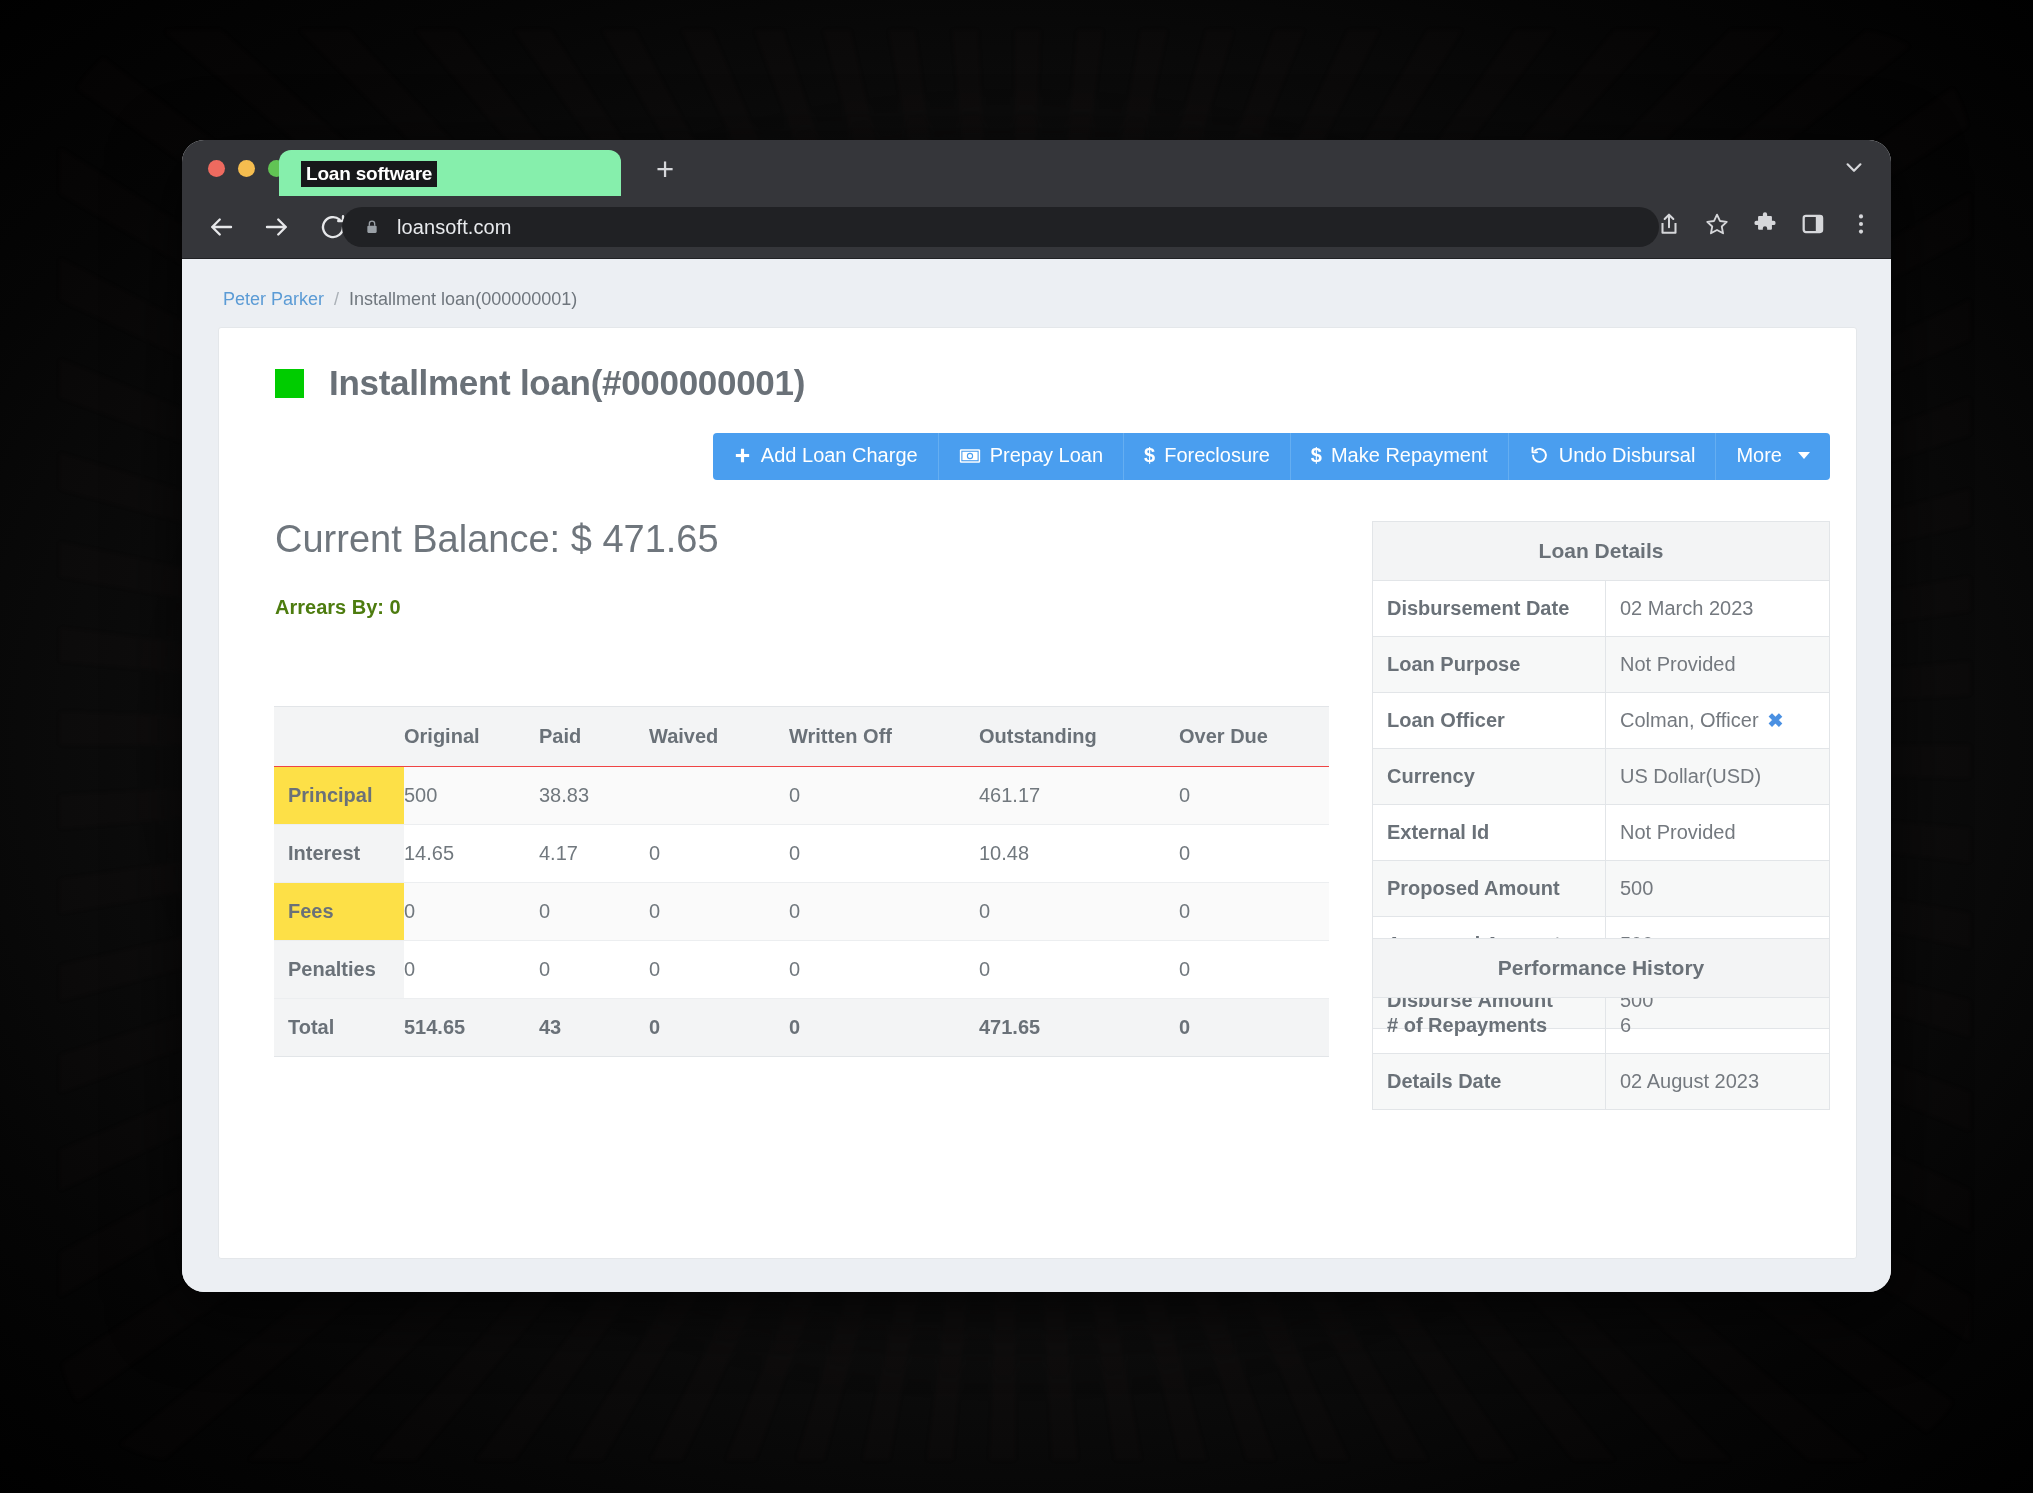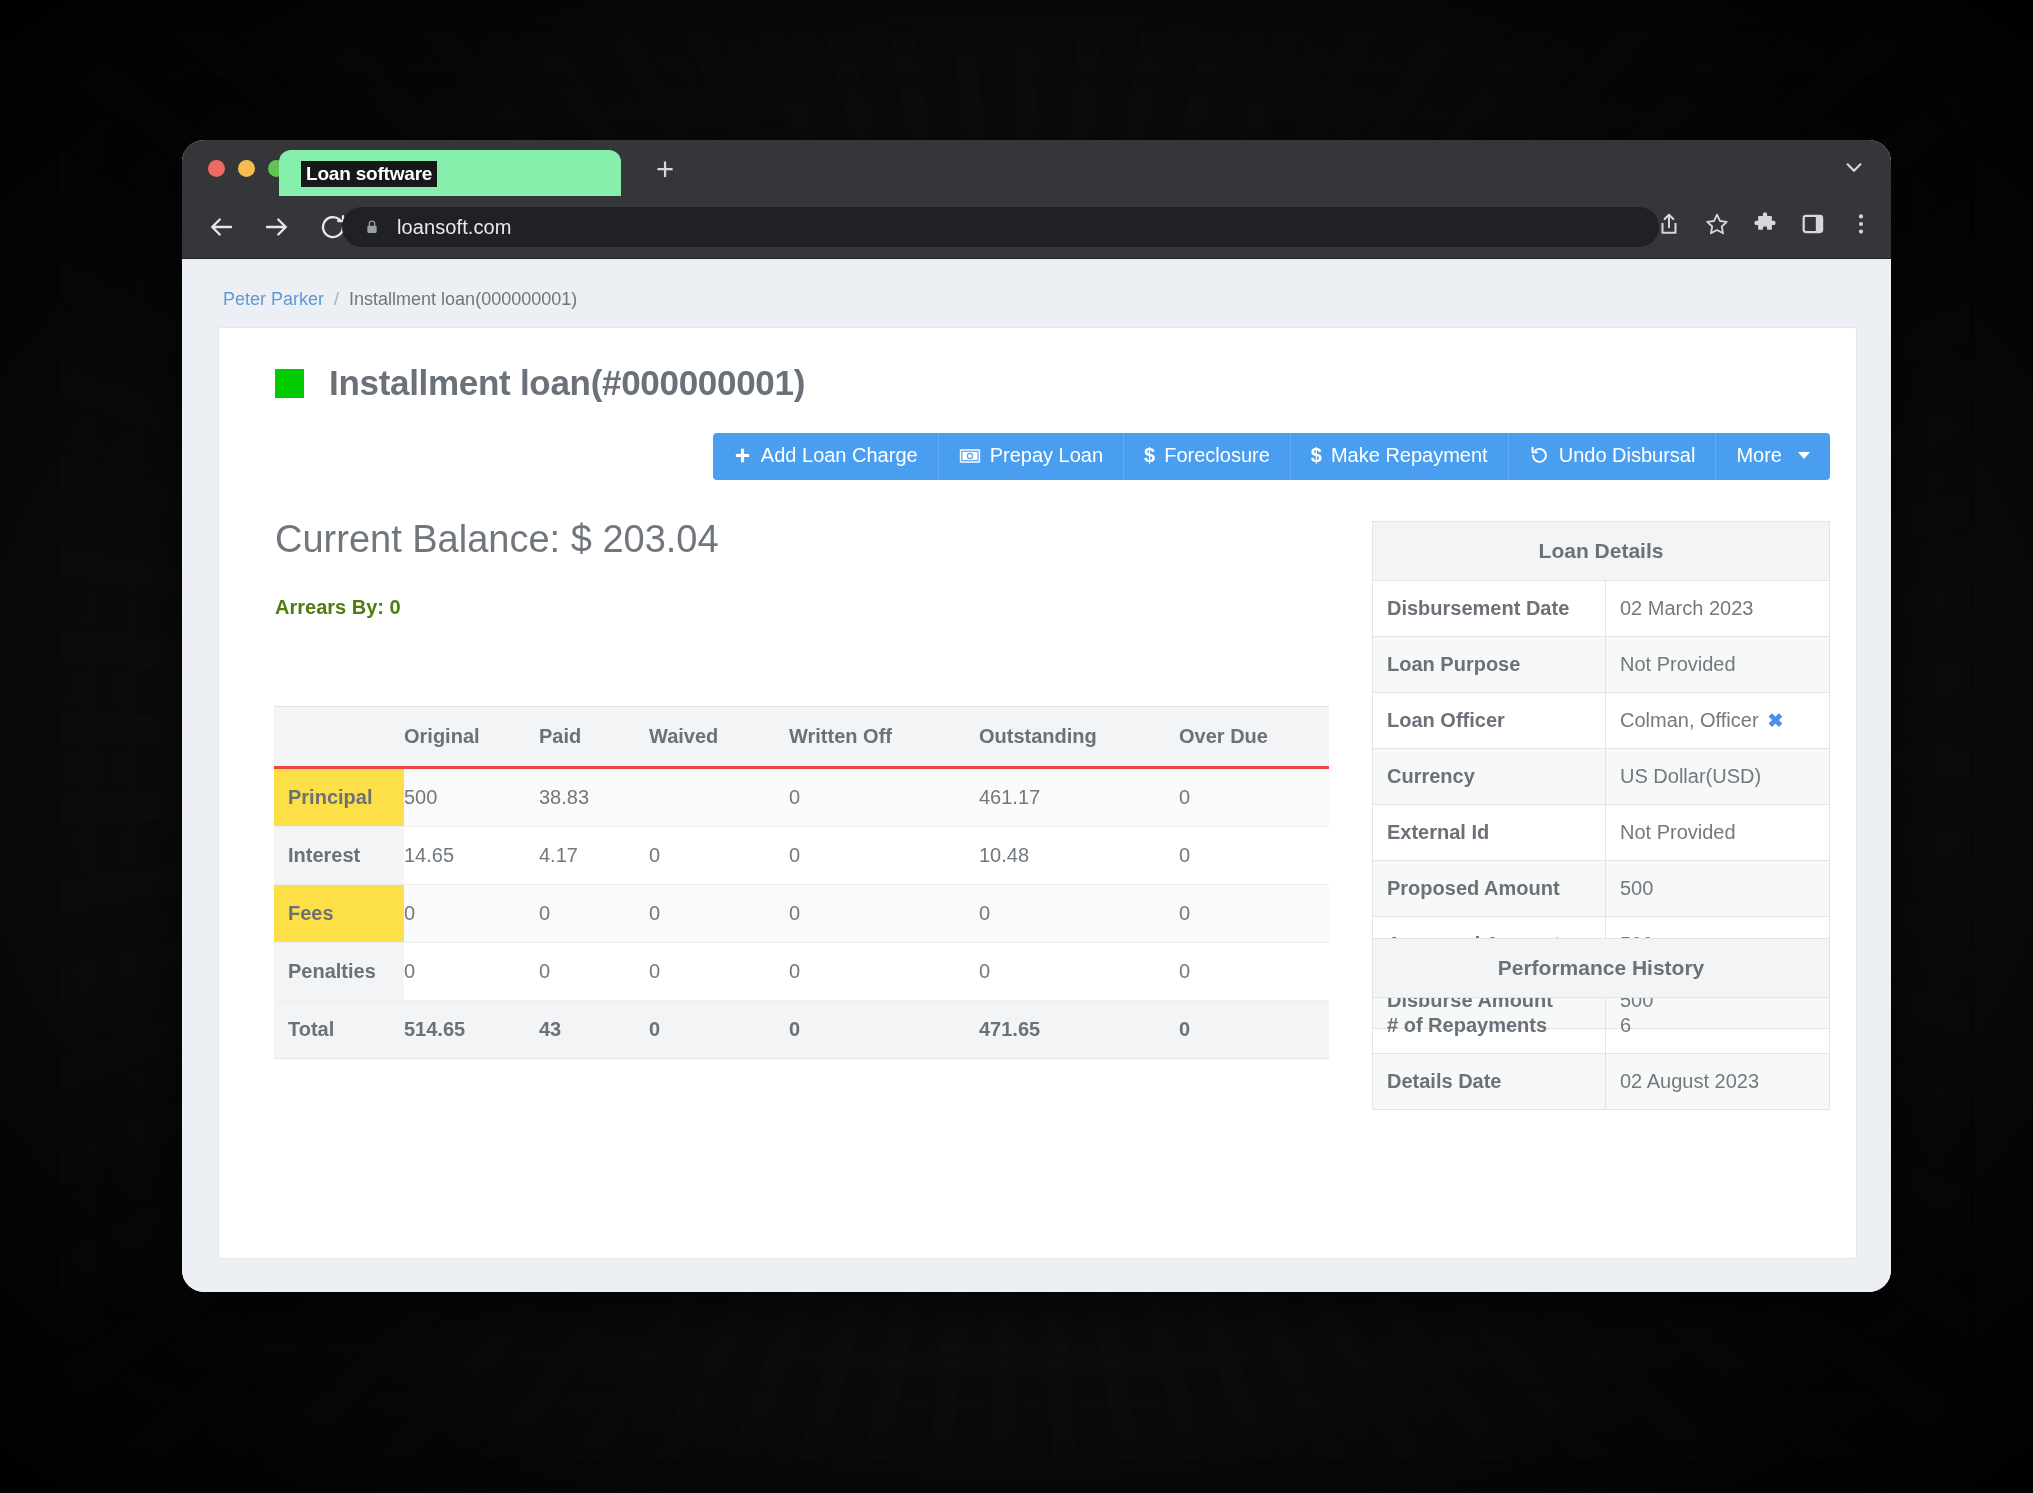--- a/index.html
+++ b/index.html
@@ -231,21 +231,21 @@
     width: 1055px;
     border-collapse: collapse;
     font-size: 20px;
   }
   .main-table th {
     background: #f3f4f5;
     color: #6a7178;
     font-weight: bold;
     text-align: left;
     padding: 18px 0 18px 0;
-    border-bottom: 3px solid #ef4444;
+    border-bottom: 1px solid #ef4444;
     border-top: 1px solid #e2e5e8;
   }
   .main-table td {
     color: #71787e;
     padding: 17px 0 17px 0;
     border-bottom: 1px solid #eceef0;
   }
   .main-table td.rowlabel {
     font-weight: bold;
     color: #6a7178;
@@ -442,21 +442,21 @@
                 </svg>
             </span>
             <span>Undo Disbursal</span>
           </div>
           <div class="btn" style="background: rgb(74, 158, 239);">
             <span>More</span>
             <span class="caret"></span>
           </div>
         </div>
 
-        <div class="balance">Current Balance: $ 203.04</div>
+        <div class="balance">Current Balance: $ 471.65</div>
         <div class="arrears">Arrears By: 0</div>
 
         <table class="main-table">
           <thead>
             <tr>
               <th class="colhead-blank"></th>
               <th class="c-orig">Original</th>
               <th class="c-paid">Paid</th>
               <th class="c-waiv">Waived</th>
               <th class="c-woff">Written Off</th>

